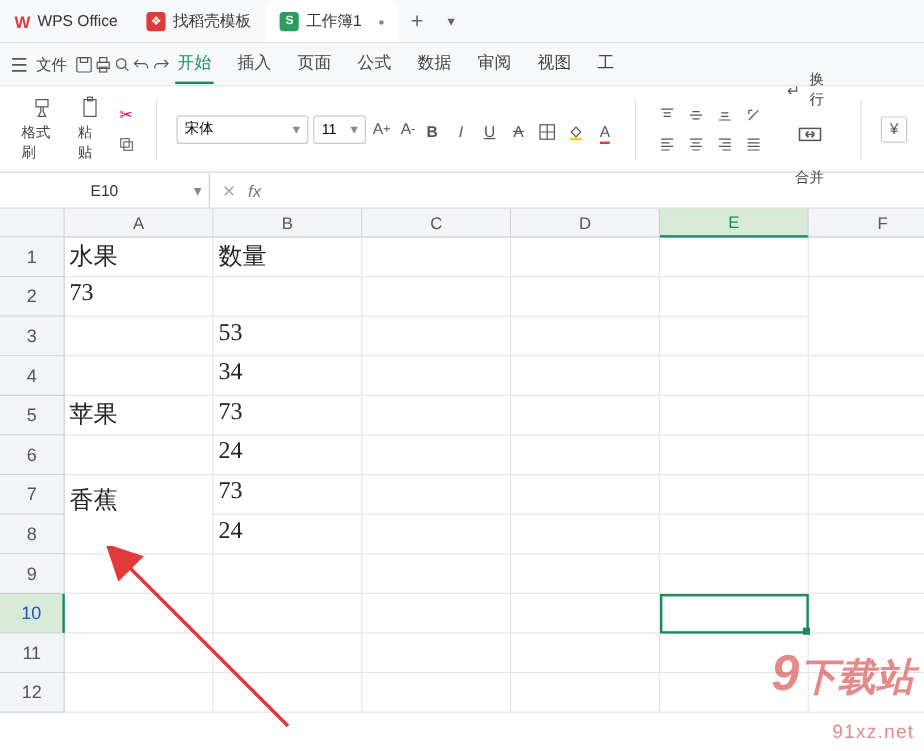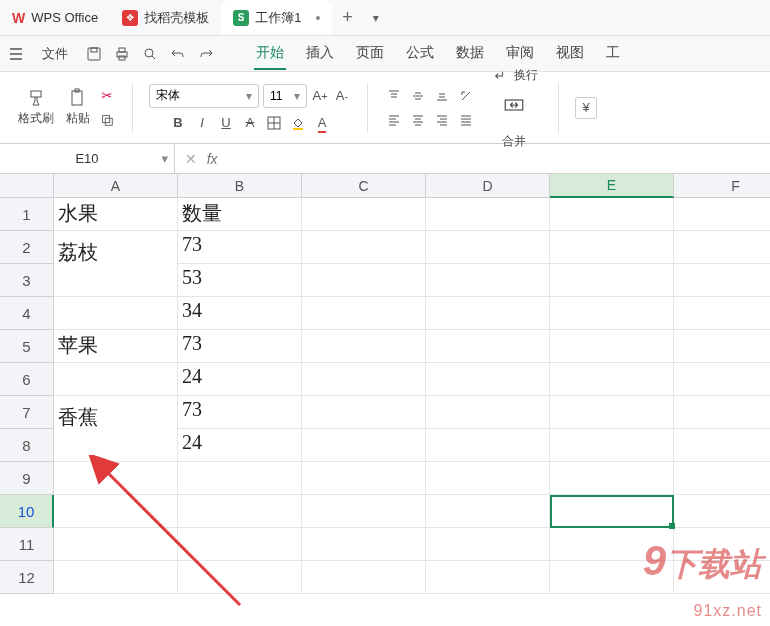--- a/index.html
+++ b/index.html
@@ -9,30 +9,30 @@
   .titlebar { height: 36px; background: #f7f8fa; display: flex; align-items: center; border-bottom: 1px solid #e0e0e0; }
   .app-tab { display: flex; align-items: center; padding: 0 12px; height: 100%; font-size: 13px; color: #333; cursor: default; gap: 6px; }
   .app-tab.active { background: #fff; border-radius: 8px 8px 0 0; }
   .wps-logo { color: #e03a3a; font-weight: bold; font-size: 14px; }
   .docer-icon { width: 16px; height: 16px; background: #e03a3a; border-radius: 3px; display: inline-flex; align-items: center; justify-content: center; color: #fff; font-size: 10px; }
   .sheet-icon { width: 16px; height: 16px; background: #2b9e5e; border-radius: 3px; display: inline-flex; align-items: center; justify-content: center; color: #fff; font-size: 10px; font-weight: bold; }
   .close-dot { color: #888; margin-left: 8px; font-size: 14px; }
   .plus-tab { padding: 0 10px; color: #666; font-size: 18px; }
   
   
-  .menubar { height: 36px; background: #f7f8fa; display: flex; align-items: center; padding: 0 8px; gap: 12px; border-bottom: 1px solid #e0e0e0; }
+  .menubar { height: 36px; background: #f7f8fa; display: flex; align-items: center; padding: 0 8px; gap: 0; border-bottom: 1px solid #e0e0e0; }
   .menu-btn { padding: 4px 6px; font-size: 13px; color: #444; display: flex; align-items: center; gap: 2px; }
   .menu-icon { width: 16px; height: 16px; display: inline-flex; align-items: center; justify-content: center; color: #555; }
-  .tabs { display: flex; gap: 18px; margin-left: 28px; }
+  .tabs { display: flex; gap: 18px; margin-left: 4px; }
   .tab { font-size: 14px; color: #444; padding: 6px 2px; }
   .tab.active { color: #1a8c5c; border-bottom: 2px solid #1a8c5c; font-weight: 500; }
   
   
   .ribbon { height: 72px; background: #fff; display: flex; align-items: center; padding: 4px 10px; border-bottom: 1px solid #d0d0d0; gap: 8px; }
-  .ribbon-group { display: flex; flex-direction: column; align-items: center; gap: 2px; padding: 0 4px; }
+  .ribbon-group { display: flex; flex-direction: row; align-items: center; gap: 2px; padding: 0 4px; }
   .ribbon-group.row { flex-direction: row; gap: 4px; }
   .ribbon-sep { width: 1px; height: 50px; background: #e0e0e0; margin: 0 4px; }
   .rbtn { display: flex; flex-direction: column; align-items: center; font-size: 12px; color: #444; gap: 2px; padding: 2px 4px; }
   .rbtn svg, .rbtn .ico { width: 20px; height: 20px; }
   .ico { display: inline-flex; align-items: center; justify-content: center; font-size: 16px; color: #555; }
   .font-row { display: flex; gap: 4px; align-items: center; }
   .font-select { border: 1px solid #ccc; background: #fff; font-size: 12px; padding: 2px 6px; border-radius: 3px; min-width: 110px; height: 24px; display: flex; align-items: center; justify-content: space-between; }
   .size-select { border: 1px solid #ccc; background: #fff; font-size: 12px; padding: 2px 6px; border-radius: 3px; width: 44px; height: 24px; display: flex; align-items: center; justify-content: space-between; }
   .mini { width: 18px; height: 18px; font-size: 13px; color: #555; display: inline-flex; align-items: center; justify-content: center; border-radius: 2px; }
   .style-row { display: flex; gap: 6px; align-items: center; margin-top: 4px; }
@@ -314,23 +314,20 @@
   <div class="cells">
     <div class="cell-row">
       <div class="cell">水果</div>
       <div class="cell">数量</div>
       <div class="cell"></div>
       <div class="cell"></div>
       <div class="cell"></div>
       <div class="cell"></div>
     </div>
     <div class="cell-row">
-      <div class="cell merge-top">
-          <span class="merge-span">荔枝</span>
-        </div>
       <div class="cell num">73</div>
       <div class="cell"></div>
       <div class="cell"></div>
       <div class="cell"></div>
       <div class="cell"></div>
     </div>
     <div class="cell-row">
       <div class="cell merge-bot"></div>
       <div class="cell num">53</div>
       <div class="cell"></div>

